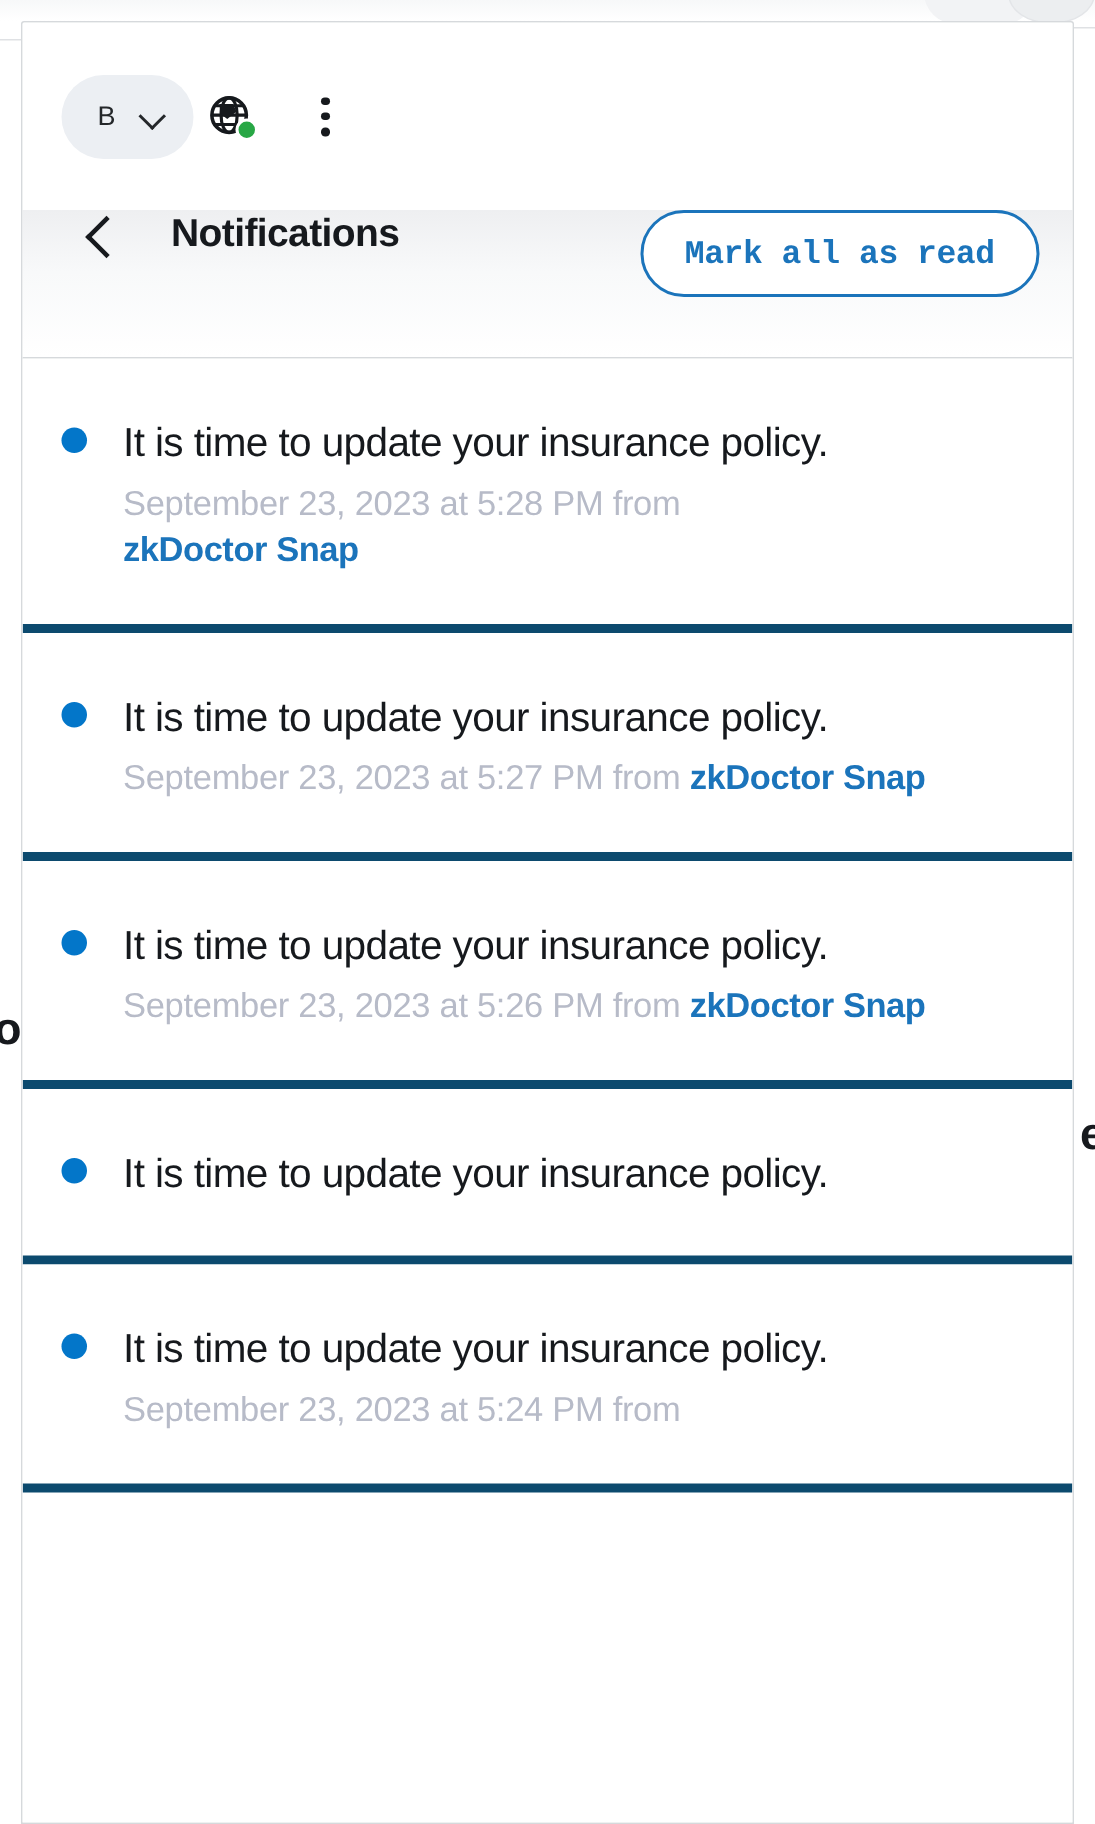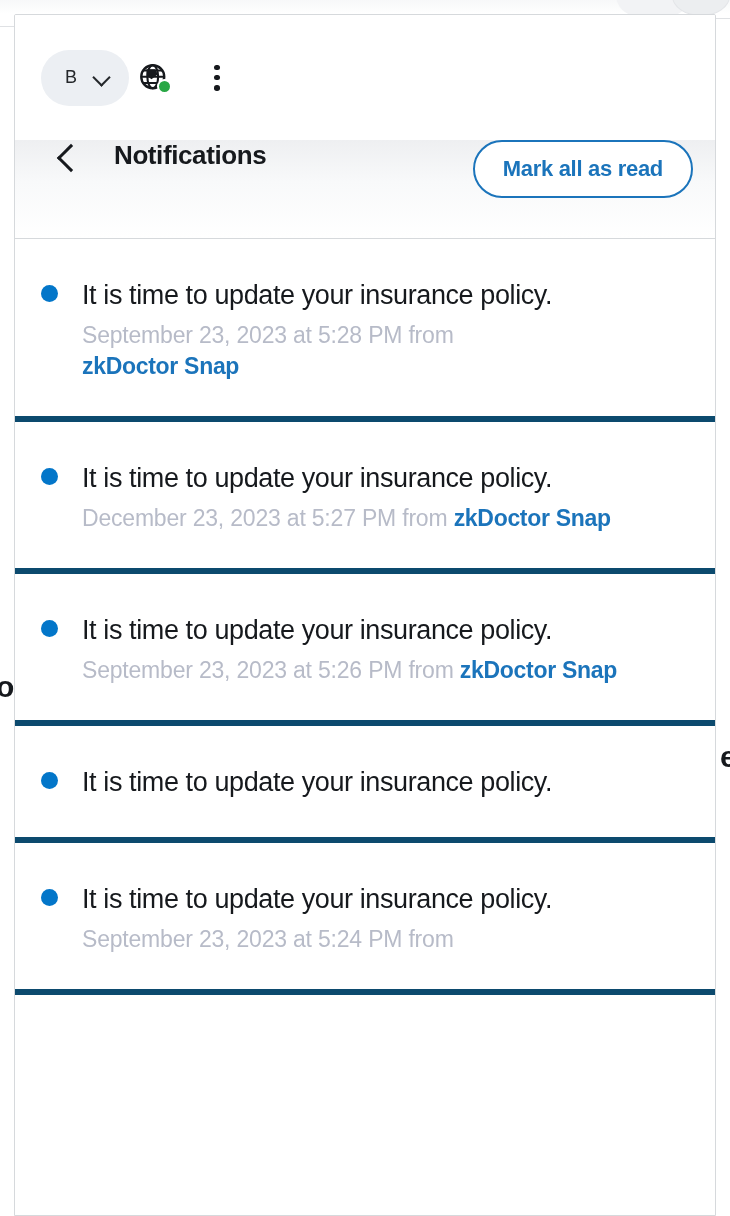--- a/index.html
+++ b/index.html
@@ -278,21 +278,21 @@
   }
 
   .mark-read-btn {
     margin-left: auto;
     height: 58px;
     padding: 0 28px;
     border-radius: 29px;
     border: 2px solid #1b74bb;
     background: #ffffff;
     color: #1b74bb;
-    font-family: Liberation Sans, sans-serif;
+    font-family: Liberation Mono, monospace;
     font-size: 22px;
     font-weight: 700;
     letter-spacing: -0.3px;
     cursor: pointer;
     display: flex;
     align-items: center;
     justify-content: center;
   }
 
   
@@ -411,21 +411,21 @@
           <span class="unread-dot"></span>
           <div class="notif-body">
             <div class="notif-text">It is time to update your insurance policy.</div>
             <div class="notif-meta"><span>September 23, 2023 at 5:28 PM from</span> <span class="notif-source">zkDoctor Snap</span></div>
           </div>
         </div>
         <div class="notif-item">
           <span class="unread-dot"></span>
           <div class="notif-body">
             <div class="notif-text">It is time to update your insurance policy.</div>
-            <div class="notif-meta"><span>December 23, 2023 at 5:27 PM from</span> <span class="notif-source">zkDoctor Snap</span></div>
+            <div class="notif-meta"><span>September 23, 2023 at 5:27 PM from</span> <span class="notif-source">zkDoctor Snap</span></div>
           </div>
         </div>
         <div class="notif-item">
           <span class="unread-dot"></span>
           <div class="notif-body">
             <div class="notif-text">It is time to update your insurance policy.</div>
             <div class="notif-meta"><span>September 23, 2023 at 5:26 PM from</span> <span class="notif-source">zkDoctor Snap</span></div>
           </div>
         </div>
         <div class="notif-item">

